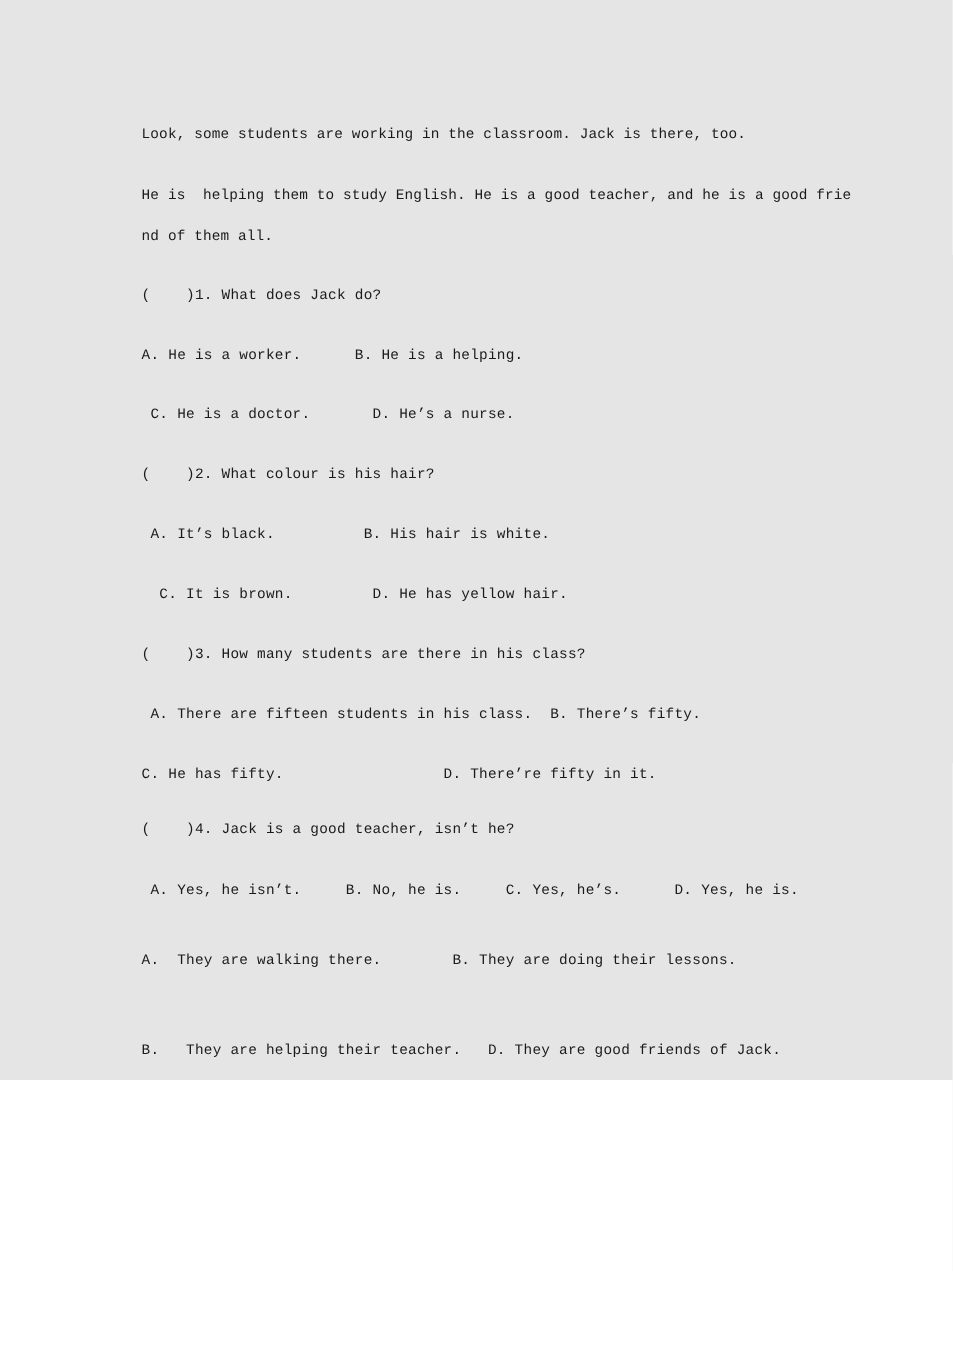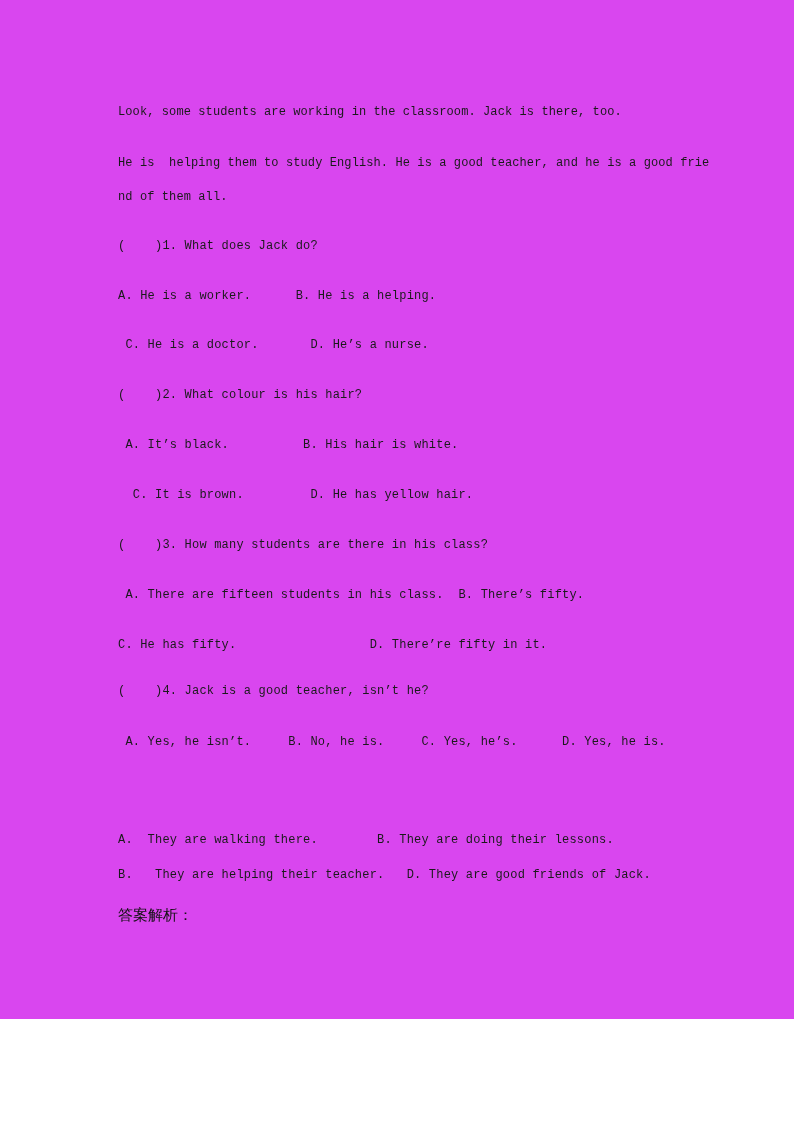--- a/index.html
+++ b/index.html
@@ -3,22 +3,22 @@
 <meta charset="utf-8">
 <style>
   html, body {
     margin: 0;
     padding: 0;
     background: #ffffff;
   }
   .page {
     position: relative;
     width: 794px;
-    height: 1019px;
-    background: #d946ef;
+    height: 900px;
+    background: #e5e5e5;
     overflow: hidden;
     font-family: "Liberation Mono", "DejaVu Sans Mono", monospace;
     color: #1a1a1a;
   }
   .line {
     position: absolute;
     left: 118px;
     right: 40px;
     font-size: 12px;
     line-height: 17px;
@@ -55,18 +55,18 @@
   <div class="line" style="top:437px"> A. It’s black.          B. His hair is white.</div>
   <div class="line" style="top:487px">  C. It is brown.         D. He has yellow hair.</div>
 
   <div class="line" style="top:537px">(    )3. How many students are there in his class?</div>
   <div class="line" style="top:587px"> A. There are fifteen students in his class.  B. There’s fifty.</div>
   <div class="line" style="top:637px">C. He has fifty.                  D. There’re fifty in it.</div>
 
   <div class="line" style="top:683px">(    )4. Jack is a good teacher, isn’t he?</div>
   <div class="line" style="top:734px"> A. Yes, he isn’t.     B. No, he is.     C. Yes, he’s.      D. Yes, he is.</div>
 
-  <div class="line" style="top:832px">A.  They are walking there.        B. They are doing their lessons.</div>
+  <div class="line" style="top:792px">A.  They are walking there.        B. They are doing their lessons.</div>
   <div class="line" style="top:867px">B.   They are helping their teacher.   D. They are good friends of Jack.</div>
 
   <div class="answer-heading" style="top:906px">答案解析：</div>
 
 </div>
 
 </body></html>

